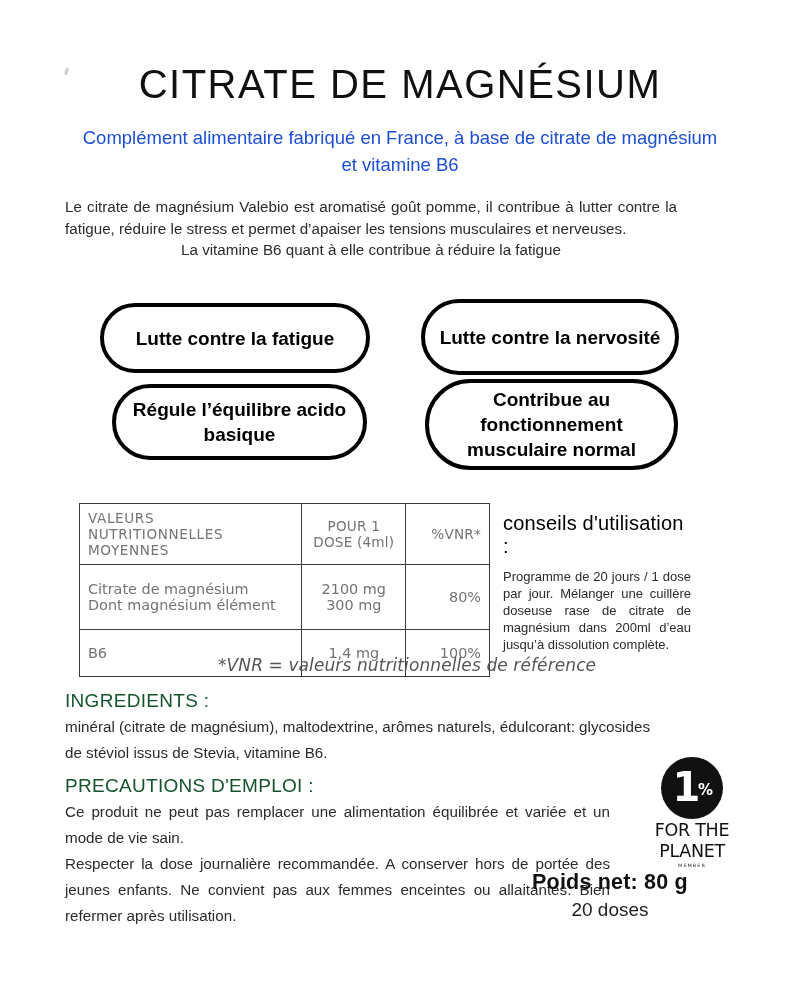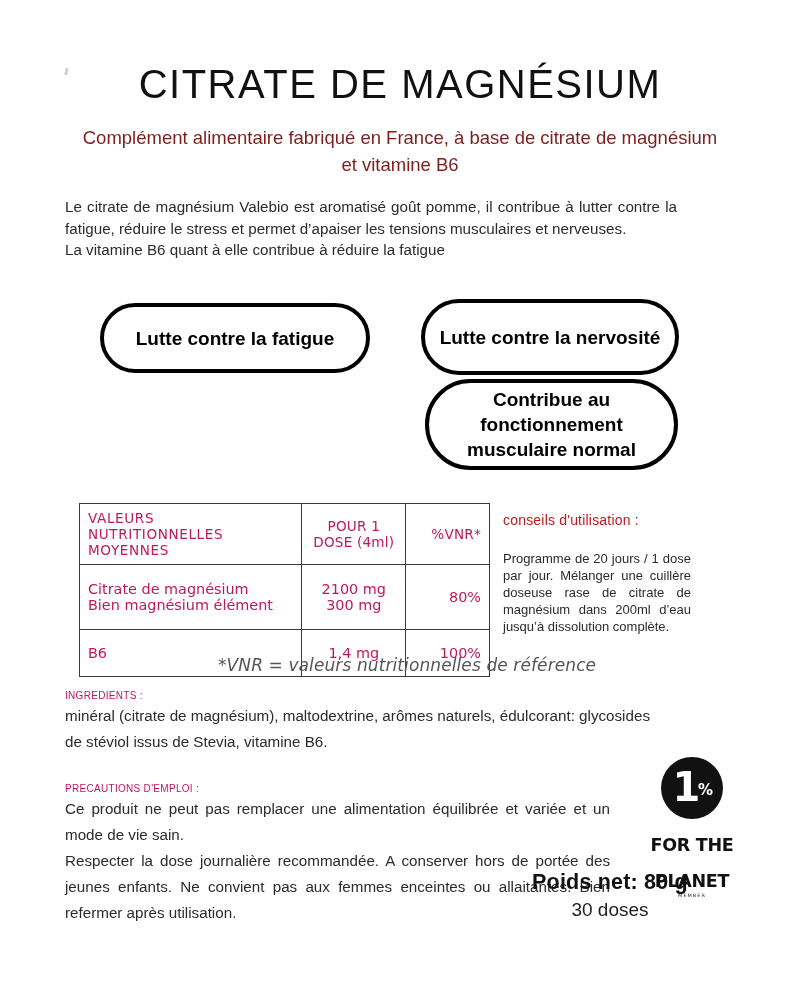--- a/index.html
+++ b/index.html
@@ -41,36 +41,36 @@
     font-family: "Liberation Sans", sans-serif;
   }
   .product-subtitle {
     position: absolute;
     left: 80px;
     top: 124px;
     width: 640px;
     text-align: center;
     font-size: 18.5px;
     line-height: 27px;
-    color: #7f1d1d;
+    color: #1d4ed8;
   }
 
   
   .intro {
     position: absolute;
     left: 65px;
     top: 196px;
     width: 612px;
     font-size: 15.2px;
     line-height: 21.5px;
     text-align: justify;
     color: #2b2b2b;
   }
   .intro .line-last {
-    text-align: left;
+    text-align: center;
   }
 
   
   .badges {
     position: absolute;
     left: 0;
     top: 0;
     width: 800px;
     height: 1000px;
     pointer-events: none;
@@ -100,21 +100,21 @@
 
   
   .nutri-table {
     position: absolute;
     left: 79px;
     top: 503px;
     width: 411px;
     border-collapse: collapse;
     font-family: "DejaVu Sans", sans-serif;
     font-size: 13.2px;
-    color: #be185d;
+    color: #737373;
   }
   .nutri-table td {
     border: 1.6px solid #3a3a3a;
     padding: 6px 8px;
     vertical-align: middle;
   }
   .nutri-table .c-name   { width: 232px; text-align: left; }
   .nutri-table .c-dose   { width: 106px; text-align: center; }
   .nutri-table .c-vnr    { width: 73px;  text-align: right; }
   .nutri-table .head td  { font-size: 13.6px; letter-spacing: 0.2px; height: 46px; }
@@ -135,59 +135,58 @@
   }
 
   
   .advice {
     position: absolute;
     left: 503px;
     top: 512px;
     width: 188px;
   }
   .advice-title {
-    font-size: 14px;
-    color: #b91c1c;
-    margin-bottom: 22px;
+    font-size: 20px;
+    color: #000000;
+    margin-bottom: 10px;
     letter-spacing: 0.2px;
   }
   .advice-body {
     font-size: 13px;
     line-height: 17px;
     text-align: justify;
     text-align-last: left;
     color: #2b2b2b;
   }
 
   
   .ingredients {
     position: absolute;
     left: 65px;
     top: 690px;
     width: 600px;
   }
   .sec-heading {
-    font-size: 10px;
-    color: #be185d;
+    font-size: 19px;
+    color: #14532d;
     letter-spacing: 0.3px;
   }
   .sec-body {
     font-size: 15.2px;
     line-height: 26px;
     color: #2b2b2b;
     margin-top: 2px;
   }
 
   
   .precautions {
     position: absolute;
     left: 65px;
     top: 775px;
     width: 545px;
-    margin-top: 8px;
   }
   .precautions .sec-body { text-align: justify; text-align-last: left; }
   .precautions .p2 { margin-top: 0; }
 
   
   .planet-logo {
     position: absolute;
     left: 636px;
     top: 757px;
     width: 112px;
@@ -220,25 +219,25 @@
     right: 10px;
     top: 26px;
     color: #fff;
     font-family: "DejaVu Sans", sans-serif;
     font-weight: bold;
     font-size: 15px;
     line-height: 15px;
   }
   .planet-word {
     font-family: "DejaVu Sans", sans-serif;
-    font-weight: bold;
+    font-weight: normal;
     font-size: 17.5px;
     line-height: 19px;
     letter-spacing: -0.3px;
-    margin-top: 17px;
+    margin-top: 2px;
   }
   .planet-member {
     font-family: "DejaVu Sans", sans-serif;
     font-size: 5px;
     letter-spacing: 1px;
     color: #333;
     margin-top: 1px;
     transform: scaleY(0.9);
   }
 
@@ -272,34 +271,35 @@
 <div class="product-subtitle">Complément alimentaire fabriqué en France, à base de citrate de magnésium et vitamine B6</div>
 
 <div class="intro">
   <div>Le citrate de magnésium Valebio est aromatisé goût pomme, il  contribue à lutter contre la fatigue, réduire le stress et permet d’apaiser les tensions musculaires et nerveuses.</div>
   <div class="line-last">La vitamine B6 quant à elle contribue à réduire la fatigue</div>
 </div>
 
 <div class="badges">
   <div class="badge badge-fatigue">Lutte contre la fatigue</div>
   <div class="badge badge-nervosite">Lutte contre la nervosité</div>
+  <div class="badge badge-acido">Régule l’équilibre acido basique</div>
   <div class="badge badge-muscu">Contribue au fonctionnement musculaire normal</div>
 </div>
 
 <table class="nutri-table">
   <tbody>
     <tr class="head">
       <td class="c-name">VALEURS NUTRITIONNELLES MOYENNES</td>
       <td class="c-dose">POUR 1 DOSE (4ml)</td>
       <td class="c-vnr">%VNR*</td>
     </tr>
     <tr class="row-mag">
       <td class="c-name">
         <span class="sub">Citrate de magnésium</span>
-        <span class="sub">Bien magnésium élément</span>
+        <span class="sub">Dont magnésium élément</span>
       </td>
       <td class="c-dose">
         <span class="sub">2100 mg</span>
         <span class="sub">300 mg</span>
       </td>
       <td class="c-vnr">80%</td>
     </tr>
     <tr class="row-b6">
       <td class="c-name">B6</td>
       <td class="c-dose">1,4 mg</td>
@@ -331,14 +331,14 @@
     <div class="planet-one">1</div>
     <div class="planet-pct">%</div>
   </div>
   <div class="planet-word">FOR THE</div>
   <div class="planet-word">PLANET</div>
   <div class="planet-member">MEMBER</div>
 </div>
 
 <div class="netweight">
   <div class="netweight-main">Poids net: 80 g</div>
-  <div class="netweight-sub">30 doses</div>
+  <div class="netweight-sub">20 doses</div>
 </div>
 
 </body></html>

